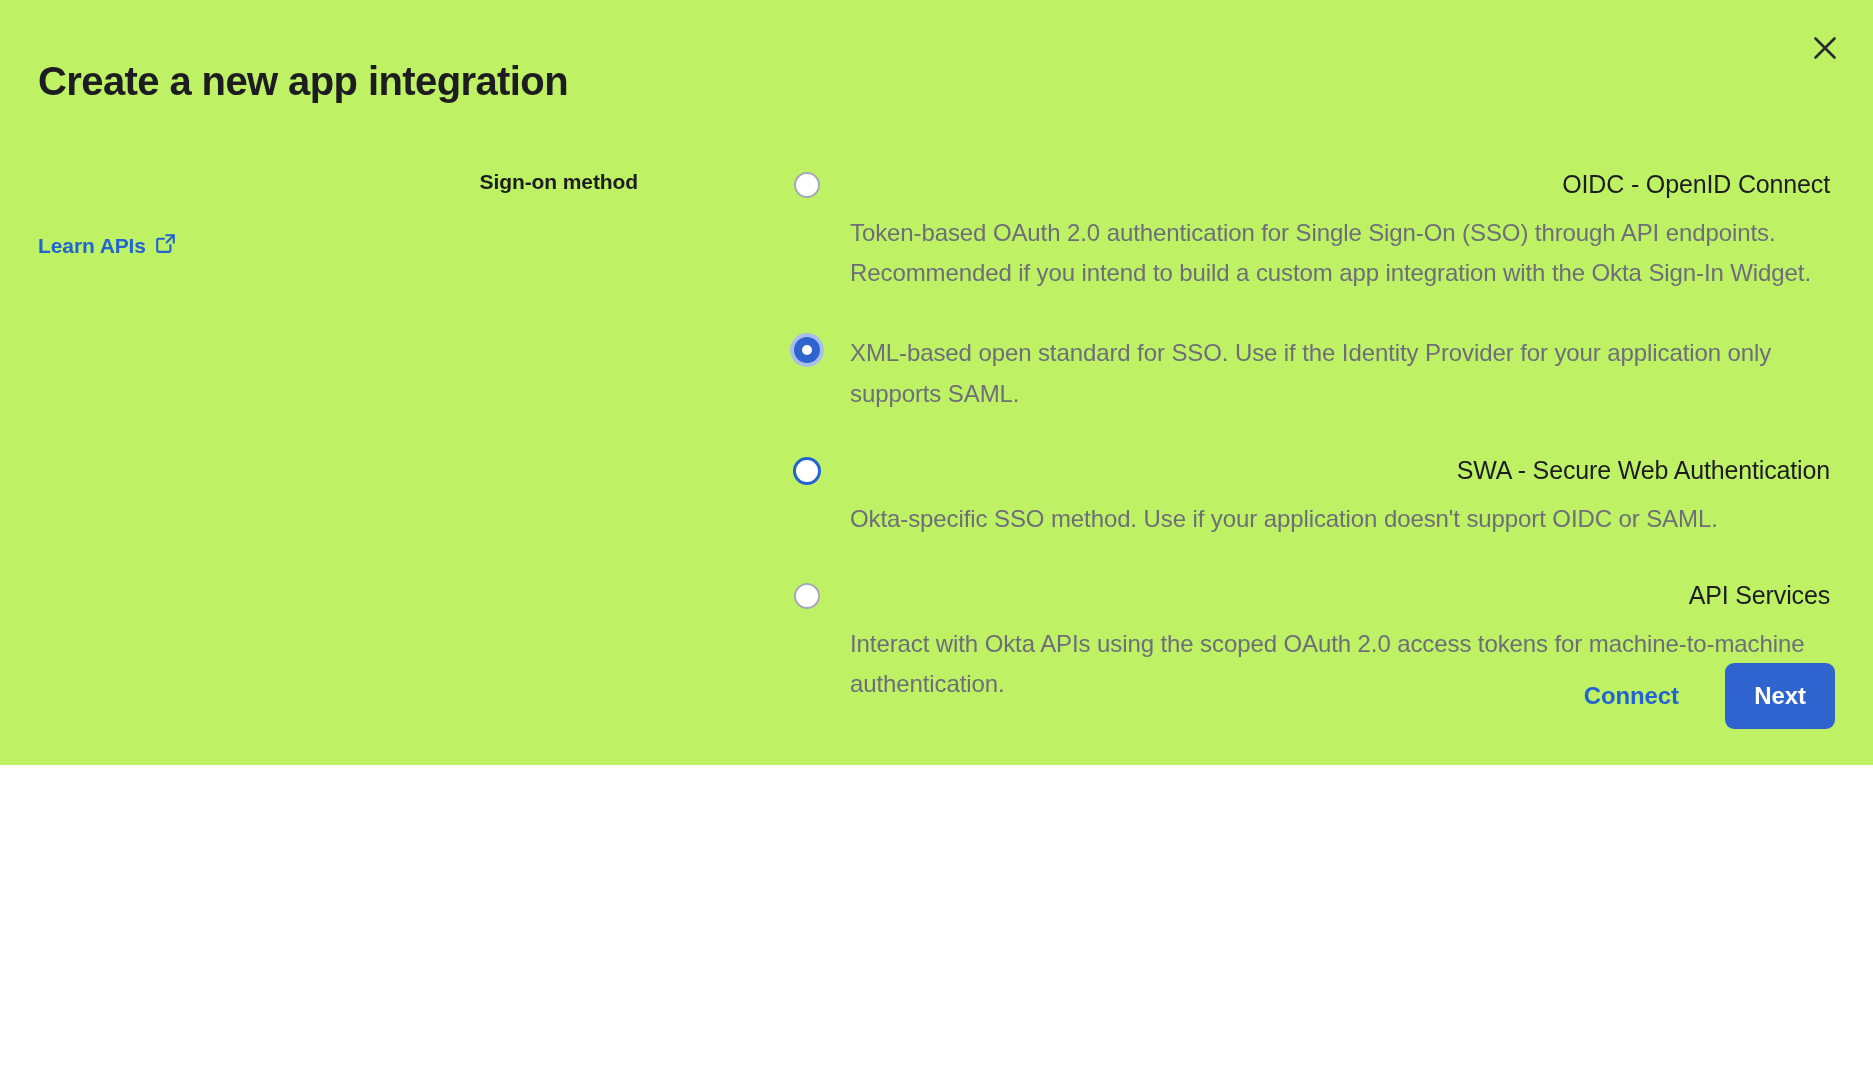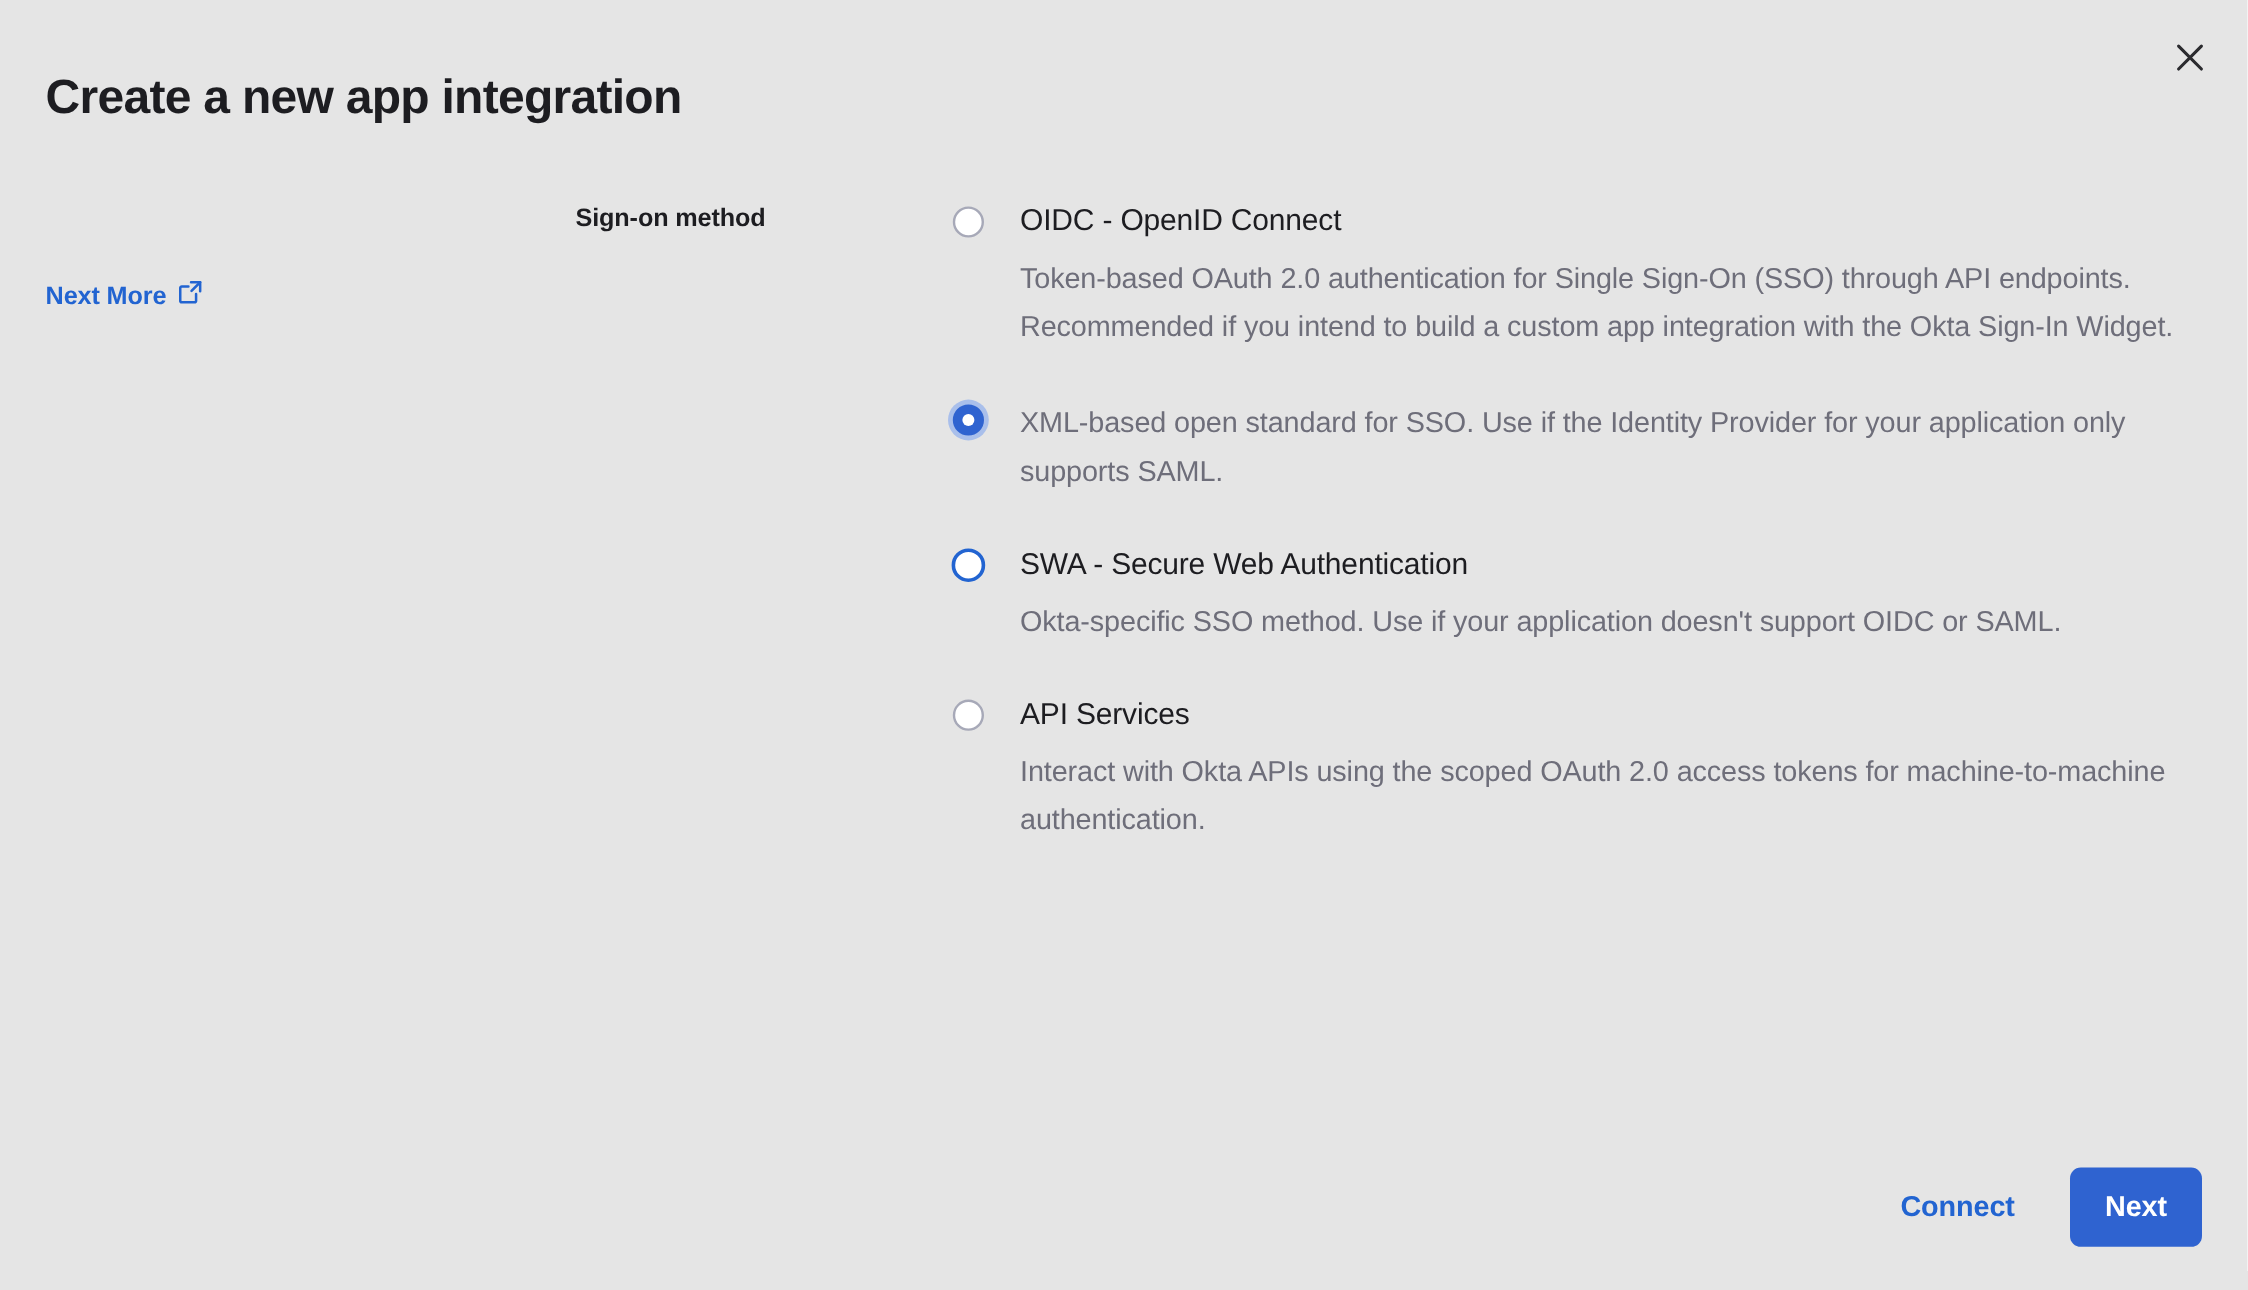--- a/index.html
+++ b/index.html
@@ -9,22 +9,22 @@
     width: 1873px;
     height: 1075px;
     background: #ffffff;
     font-family: "Liberation Sans", "DejaVu Sans", sans-serif;
     -webkit-font-smoothing: antialiased;
   }
 
   .dialog {
     position: relative;
     width: 1873px;
-    height: 1075px;
-    background: #e5e5e5;
+    height: 765px;
+    background: #bef264;
     overflow: hidden;
   }
 
   
   .close-btn {
     position: absolute;
     top: 22px;
     right: 22px;
     width: 52px;
     height: 52px;
@@ -155,20 +155,21 @@
     border-radius: 50%;
     background: #ffffff;
   }
 
   .option-title {
     font-size: 25px;
     font-weight: 400;
     color: #1d1d21;
     line-height: 1.35;
     letter-spacing: -0.15px;
+    text-align: right;
   }
 
   .option-desc {
     margin-top: 11px;
     font-size: 24px;
     font-weight: 400;
     color: #6e6e7a;
     line-height: 1.68;
     letter-spacing: -0.1px;
     max-width: 1005px;
@@ -225,21 +226,21 @@
   </button>
 
   <h1 class="dialog-title">Create a new app integration</h1>
 
   <div class="body">
 
     <div class="left-col">
       <div class="field-label">Sign-on method</div>
 
       <a class="learn-more">
-        <span>Next More</span>
+        <span>Learn APIs</span>
         <span class="ext-icon">
           <svg width="21" height="21" viewBox="0 0 21 21" aria-hidden="true">
             <path d="M11.2 2.2 H18.8 V9.8" stroke="#2264d1" stroke-width="2.1" fill="none" stroke-linecap="round" stroke-linejoin="round"></path>
             <path d="M18.8 2.2 L11.6 9.4" stroke="#2264d1" stroke-width="2.1" fill="none" stroke-linecap="round"></path>
             <path d="M15.4 12.1 V17.6 A1.3 1.3 0 0 1 14.1 18.9 H3.5 A1.3 1.3 0 0 1 2.2 17.6 V7 A1.3 1.3 0 0 1 3.5 5.7 H9" stroke="#2264d1" stroke-width="2.1" fill="none" stroke-linecap="round" stroke-linejoin="round"></path>
           </svg>
         </span>
       </a>
     </div>
 

